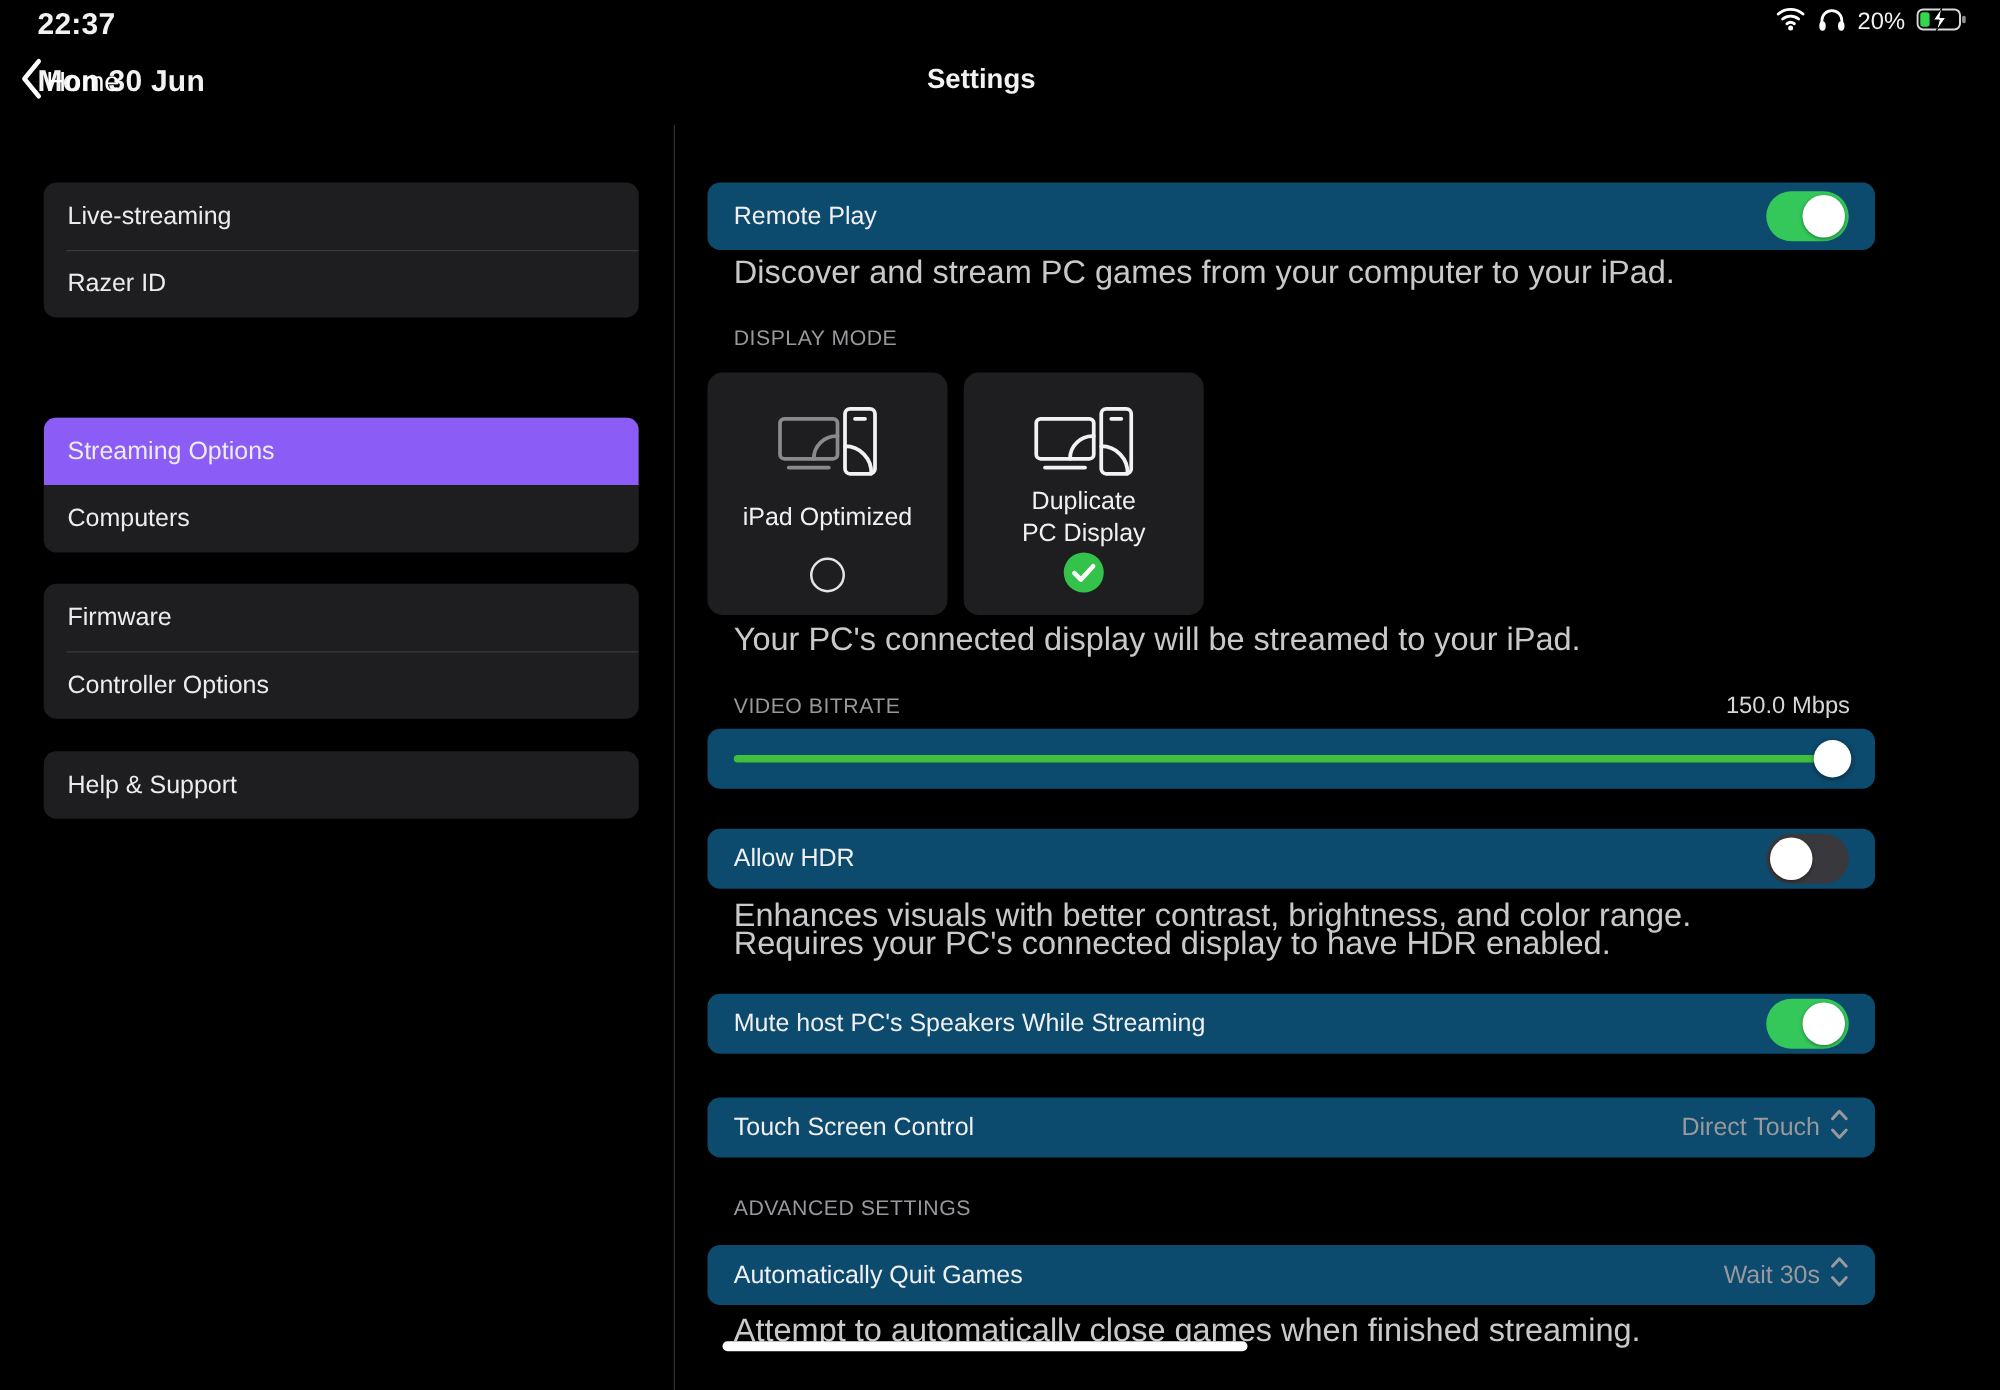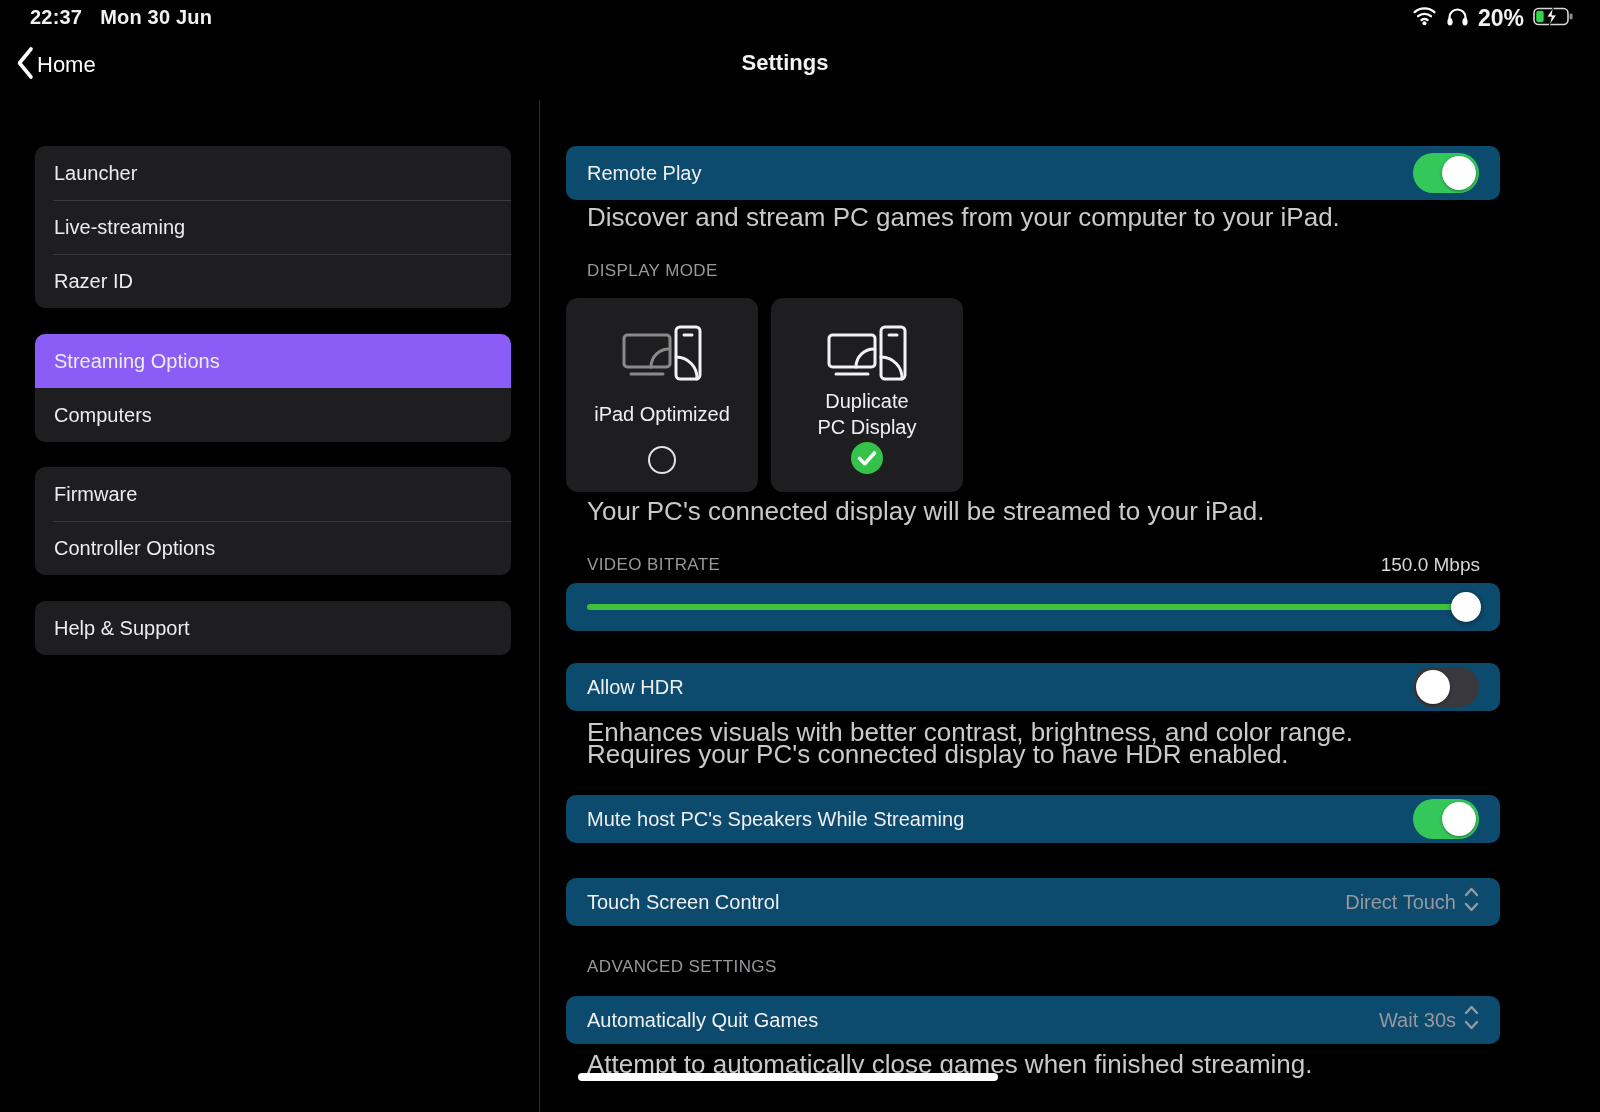--- a/index.html
+++ b/index.html
@@ -5,23 +5,23 @@
   html,body{margin:0;padding:0;}
   body{
     width:1600px;height:1112px;position:relative;overflow:hidden;
     background:#000;color:#f2f2f2;
     font-family:"Liberation Sans", sans-serif;
     -webkit-font-smoothing:antialiased;
   }
   .abs{position:absolute;}
 
   
-  .statusbar-left{left:30px;top:6px;font-size:20px;font-weight:700;letter-spacing:.2px;display:flex;gap:18px;}
+  .statusbar-left{left:30px;top:6px;font-size:24px;font-weight:700;letter-spacing:.2px;display:flex;gap:18px;flex-direction:column;}
   .statusbar-right{right:26px;top:5px;display:flex;align-items:center;gap:9px;}
-  .statusbar-right .pct{font-size:23px;font-weight:700;}
+  .statusbar-right .pct{font-size:19px;font-weight:400;}
 
   
   .back-btn{left:16px;top:46px;display:flex;align-items:center;gap:3px;cursor:pointer;}
   .back-btn .back-label{font-size:22px;color:#fff;}
   .nav-title{left:0;top:50px;width:1570px;text-align:center;font-size:22px;font-weight:700;}
 
   
   .v-divider{left:539px;top:100px;width:1px;height:1012px;background:#2c2c2e;}
 
   
@@ -107,21 +107,20 @@
       <path d="M15,3 L3.5,17 L15,31" fill="none" stroke="#fff" stroke-width="3.6" stroke-linecap="round" stroke-linejoin="round"></path>
     </svg>
   </span>
   <span class="back-label">Home</span>
 </div>
 <div class="abs nav-title">Settings</div>
 
 <div class="abs v-divider"></div>
 
 <div class="abs side-card" style="top:146px;">
-  <div class="side-row"><span>Launcher</span></div>
   <div class="side-row"><span>Live-streaming</span></div>
   <div class="side-row"><span>Razer ID</span></div>
 </div>
 
 <div class="abs side-card" style="top:334px;">
   <div class="side-row selected"><span>Streaming Options</span></div>
   <div class="side-row"><span>Computers</span></div>
 </div>
 
 <div class="abs side-card" style="top:467px;">

